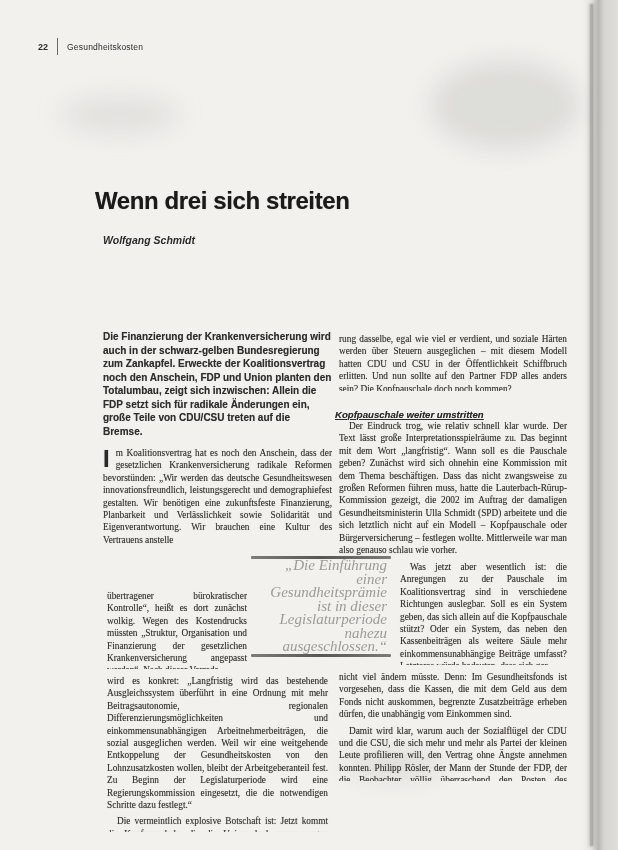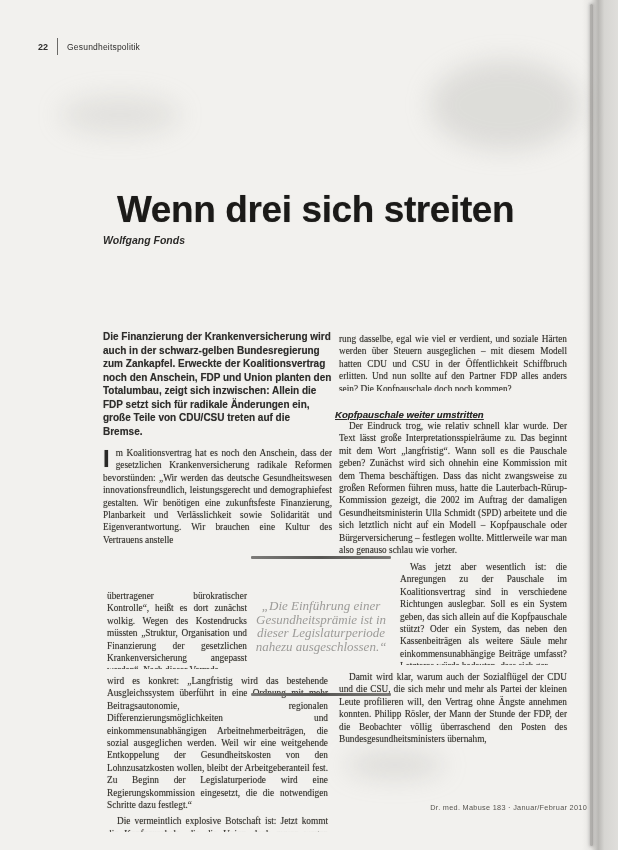--- a/index.html
+++ b/index.html
@@ -17,21 +17,21 @@
   .blob1{left:430px;top:60px;width:150px;height:90px;background:rgba(170,168,164,0.28);}
   .blob2{left:345px;top:752px;width:100px;height:26px;background:rgba(160,158,154,0.25);}
   .blob3{left:60px;top:95px;width:120px;height:40px;background:rgba(175,173,169,0.22);}
 
   
   .folio{left:38px;top:38px;display:flex;align-items:center;color:#2f2e2c;}
   .folio .num{font-size:9px;font-weight:bold;padding-right:9px;}
   .folio .divider{width:1px;height:17px;background:#6b6a67;}
   .folio .label{font-size:8.5px;padding-left:9px;letter-spacing:.2px;}
 
-  .title{left:117px;top:170px;width:460px;font-size:37px;line-height:30px;font-weight:bold;
+  .title{left:95px;top:170px;width:460px;font-size:24px;line-height:30px;font-weight:bold;
     letter-spacing:-0.4px;color:#1b1a18;text-shadow:0 0 0.8px rgba(27,26,24,0.5);}
   .subtitle{left:103px;top:208px;width:460px;font-size:13px;font-weight:bold;color:#3a3937;
     text-shadow:0 0 0.7px rgba(58,57,55,0.45);}
   .author{left:103px;top:234px;font-size:10.5px;font-weight:bold;font-style:italic;color:#2c2b29;}
 
   .lead{left:103px;top:330px;width:229px;font-size:10px;line-height:13.5px;font-weight:bold;
     color:#2f2e2c;text-shadow:0 0 0.7px rgba(47,46,44,0.45);}
 
   .body-text{font-family:"Liberation Serif",serif;font-size:9.3px;line-height:12.4px;
     color:#37352f;text-align:justify;overflow:hidden;hyphens:auto;
@@ -41,22 +41,22 @@
 
   .colA{left:103px;top:447px;width:229px;height:138px;}
   .colB{left:103px;top:586px;width:148px;height:83px;}
   .colC{left:103px;top:671px;width:229px;height:161px;}
 
   .dropcap{float:left;font-family:"Liberation Sans",sans-serif;font-size:24px;line-height:22px;
     font-weight:bold;padding:1px 6px 0 0;color:#2a2927;}
 
   .pullquote{left:251px;top:556px;width:140px;display:flex;flex-direction:column;}
   .pq-rule{height:3px;background:linear-gradient(90deg,#7d7c79,#575653,#7d7c79);border-radius:1px;}
-  .pq-text{font-family:"Liberation Serif",serif;font-style:italic;font-size:13px;line-height:13.5px;
-    color:#9c9b98;text-align:center;padding:24px 4px;min-height:86px;display:flex;
+  .pq-text{font-family:"Liberation Serif",serif;font-style:italic;font-size:15px;line-height:13.5px;
+    color:#9c9b98;text-align:right;padding:0 4px;min-height:86px;display:flex;
     align-items:center;justify-content:center;}
 
   .colD{left:335px;top:329px;width:236px;height:62px;}
   .subhead{left:335px;top:399px;width:236px;font-size:9.6px;font-weight:bold;font-style:italic;
     color:#2c2b29;text-shadow:0 0 0.6px rgba(44,43,41,0.5);text-decoration:underline;}
   .colE{left:335px;top:416px;width:236px;height:140px;}
   .colF{left:396px;top:557px;width:175px;height:108px;}
   .colG{left:335px;top:667px;width:236px;height:114px;}
 
   .footer{left:335px;top:803px;width:252px;text-align:right;font-size:7.3px;color:#56544f;
@@ -69,25 +69,25 @@
 
   <div class="abs blob blob1"></div>
   <div class="abs blob blob2"></div>
   <div class="abs blob blob3"></div>
   <div class="abs edge-strip"></div>
   <div class="abs edge-line"></div>
 
   <div class="abs folio">
     <span class="num">22</span>
     <span class="divider"></span>
-    <span class="label">Gesundheitspolitik</span>
+    <span class="label">Gesundheitskosten</span>
   </div>
 
   <h1 class="abs title">Wenn drei sich streiten</h1>
-  <div class="abs author">Wolfgang Fonds</div>
+  <div class="abs author">Wolfgang Schmidt</div>
 
   <div class="abs lead">Die Finanzierung der Krankenversicherung wird auch in der schwarz-gelben Bundesregierung zum Zankapfel. Erweckte der Koalitionsvertrag noch den Anschein, FDP und Union planten den Totalumbau, zeigt sich inzwischen: Allein die FDP setzt sich für radikale Änderungen ein, große Teile von CDU/CSU treten auf die Bremse.</div>
 
   <div class="abs body-text colA">
     <span class="dropcap">I</span><span>m Koalitionsvertrag hat es noch den Anschein, dass der gesetzlichen Krankenversicherung radikale Reformen bevorstünden: „Wir werden das deutsche Gesundheitswesen innovationsfreundlich, leistungsgerecht und demographiefest gestalten. Wir benötigen eine zukunftsfeste Finanzierung, Planbarkeit und Verlässlichkeit sowie Solidarität und Eigenverantwortung. Wir brauchen eine Kultur des Vertrauens anstelle</span>
   </div>
   <div class="abs body-text colB">
     <p>übertragener bürokratischer Kontrolle“, heißt es dort zunächst wolkig. Wegen des Kostendrucks müssten „Struktur, Organisation und Finanzierung der gesetzlichen Krankenversicherung angepasst werden“. Nach dieser Vorrede</p>
   </div>
   <div class="abs body-text colC">
@@ -105,18 +105,18 @@
     <p>rung dasselbe, egal wie viel er verdient, und soziale Härten werden über Steuern ausgeglichen – mit diesem Modell hatten CDU und CSU in der Öffentlichkeit Schiffbruch erlitten. Und nun sollte auf den Partner FDP alles anders sein? Die Kopfpauschale doch noch kommen?</p>
   </div>
   <h3 class="abs subhead">Kopfpauschale weiter umstritten</h3>
   <div class="abs body-text colE">
     <p class="indent">Der Eindruck trog, wie relativ schnell klar wurde. Der Text lässt große Interpretationsspielräume zu. Das beginnt mit dem Wort „langfristig“. Wann soll es die Pauschale geben? Zunächst wird sich ohnehin eine Kommission mit dem Thema beschäftigen. Dass das nicht zwangsweise zu großen Reformen führen muss, hatte die Lauterbach-Rürup-Kommission gezeigt, die 2002 im Auftrag der damaligen Gesundheitsministerin Ulla Schmidt (SPD) arbeitete und die sich letztlich nicht auf ein Modell – Kopfpauschale oder Bürgerversicherung – festlegen wollte. Mittlerweile war man also genauso schlau wie vorher.</p>
   </div>
   <div class="abs body-text colF">
     <p class="indent">Was jetzt aber wesentlich ist: die Anregungen zu der Pauschale im Koalitionsvertrag sind in verschiedene Richtungen auslegbar. Soll es ein System geben, das sich allein auf die Kopfpauschale stützt? Oder ein System, das neben den Kassenbeiträgen als weitere Säule mehr einkommensunabhängige Beiträge umfasst? Letzteres würde bedeuten, dass sich gar</p>
   </div>
   <div class="abs body-text colG">
+    <p>nicht viel ändern müsste. Denn: Im Gesundheitsfonds ist vorgesehen, dass die Kassen, die mit dem Geld aus dem Fonds nicht auskommen, begrenzte Zusatzbeiträge erheben dürfen, die unabhängig vom Einkommen sind.</p>
     <p class="indent">Damit wird klar, warum auch der Sozialflügel der CDU und die CSU, die sich mehr und mehr als Partei der kleinen Leute profilieren will, den Vertrag ohne Ängste annehmen konnten. Philipp Rösler, der Mann der Stunde der FDP, der die Beobachter völlig überraschend den Posten des Bundesgesundheitsministers übernahm,</p>
   </div>
 
-  <div class="abs footer">Dr. med. Mabuse 183 · Januar/Februar 2010</div>
 
 </div>
 
 </body></html>

